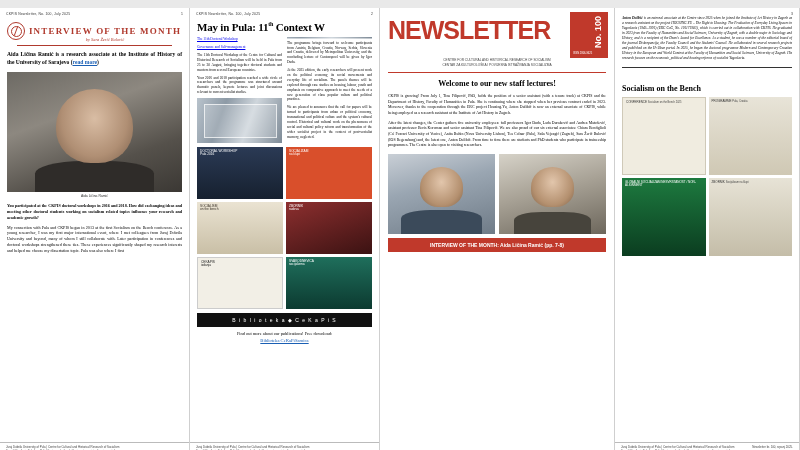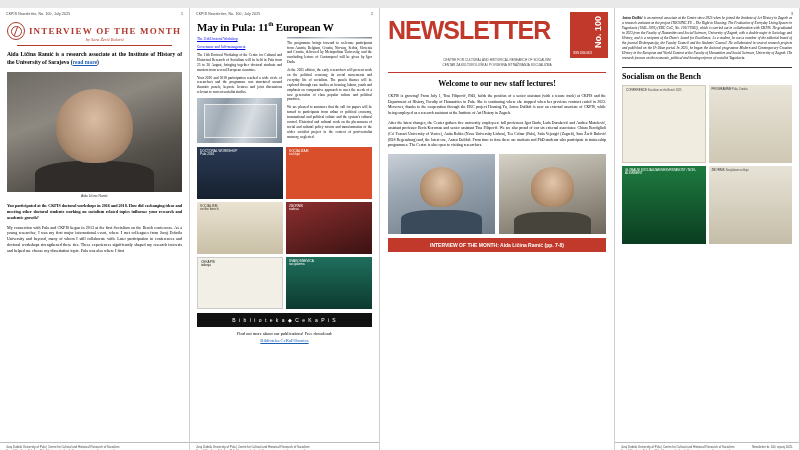--- a/index.html
+++ b/index.html
@@ -183,21 +183,21 @@
   .ph-b::before{content:"";position:absolute;left:14%;bottom:0;width:72%;height:28%;
     background:#47443c;border-radius:36% 36% 0 0;}
   .interview-bar{
     background:#c0392b;color:#fff;text-align:center;
     font-family:"Liberation Sans",sans-serif;font-weight:bold;
     font-size:5px;padding:4px 0;margin-top:4px;
   }
   .p4-text{font-size:3.5px;line-height:1.42;text-align:justify;margin:0 0 3px 0;font-style:italic;}
   .p4-h2{
     font-size:8px;font-weight:bold;margin:6px 0 4px 0;
-    border-top:.8px solid #333;padding-top:4px;
+    border-top:.8px solid #333;padding-top:16px;
   }
   .p4-grid{display:grid;grid-template-columns:1fr 1fr;gap:3px;}
   .p4-card{height:78px;font-family:"Liberation Sans",sans-serif;font-size:3px;
     color:#fff;padding:3px;box-sizing:border-box;overflow:hidden;line-height:1.25;}
   .c1{background:#f0ece0;color:#333;border:.5px solid #cfc9b8;}
   .c2{background:linear-gradient(180deg,#e8e4d8,#cfc8b4);color:#333;}
   .c3{background:linear-gradient(180deg,#1d7a3f,#0b3d20);}
   .c4{background:linear-gradient(180deg,#e7e3d6,#c4bda8);color:#333;}
   .tiny-list{font-size:2.6px;line-height:1.35;color:#444;}
   .pagenum{font-family:"Liberation Sans",sans-serif;font-size:3.4px;color:#333;}
@@ -241,21 +241,21 @@
 </div>
 
 <div class="sheet" id="page-2">
   <div class="page-head">
     <span>CKPIS Newsletter, No. 100, July 2025</span>
     <span class="pagenum">2</span>
   </div>
 
   <div class="body-col">
     <div class="p2-title">
-      <span>May in Pula: 11</span><sup>th</sup><span> European W</span>
+      <span>May in Pula: 11</span><sup>th</sup><span> Context W</span>
     </div>
 
     <div class="twocol">
       <p class="p2-text">
         <a href="#">The 11th Doctoral Workshop</a>
       </p>
       <p class="p2-text">
         <a href="#">Governance and Self-management</a>
       </p>
       <p class="p2-text">The 11th Doctoral Workshop of the Centre for Cultural and Historical Research of Socialism will be held in Pula from 25 to 30 August, bringing together doctoral students and mentors from several European countries.</p>

